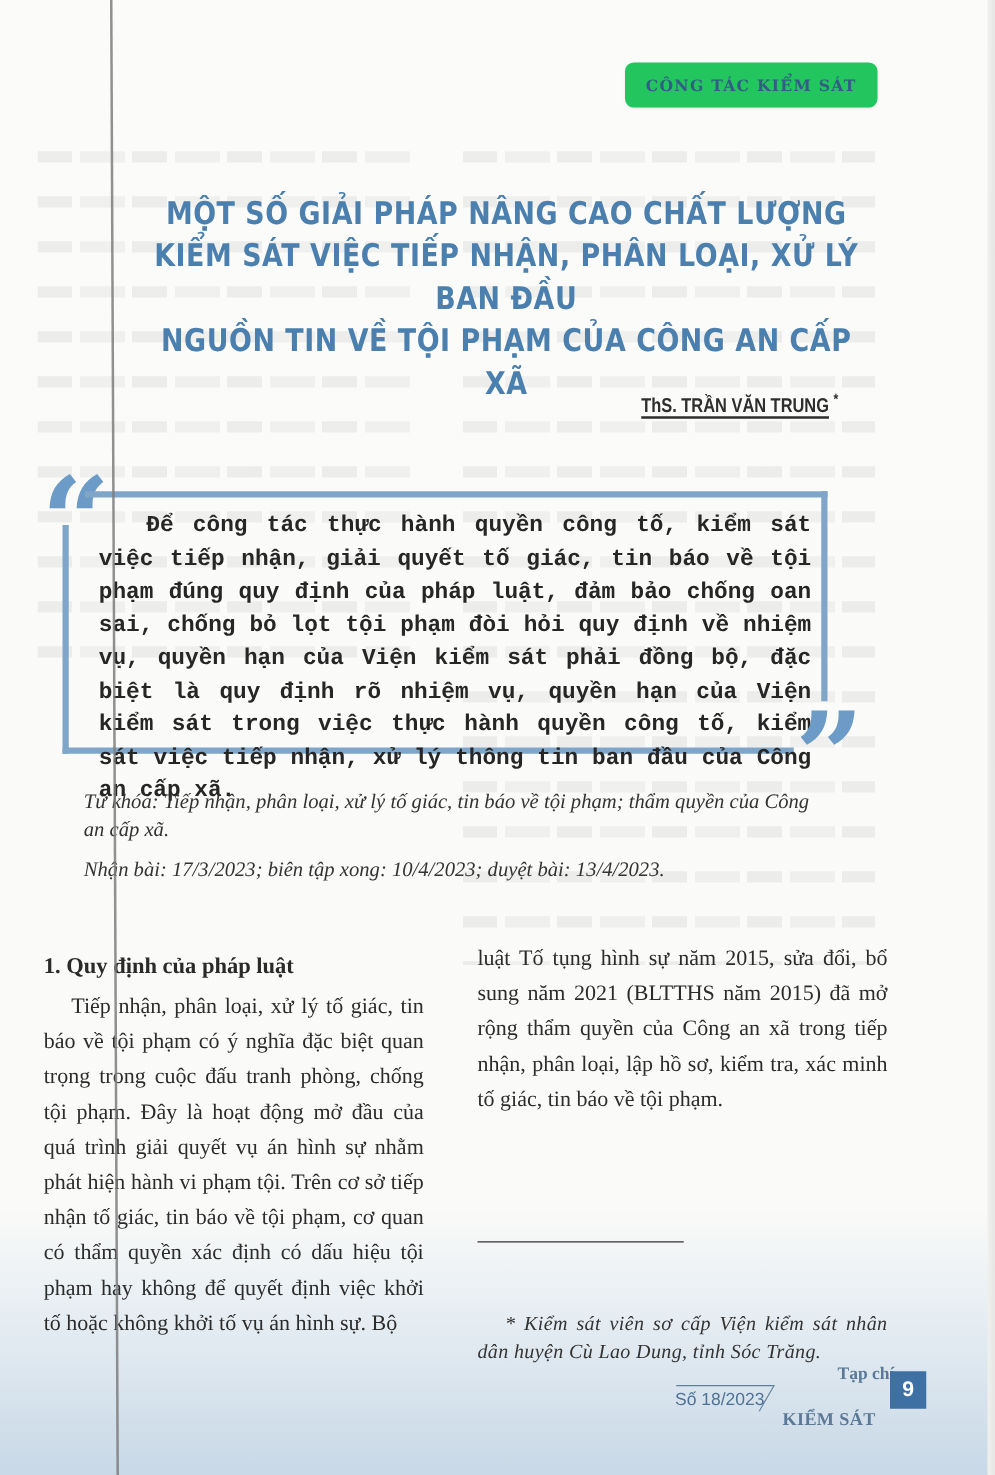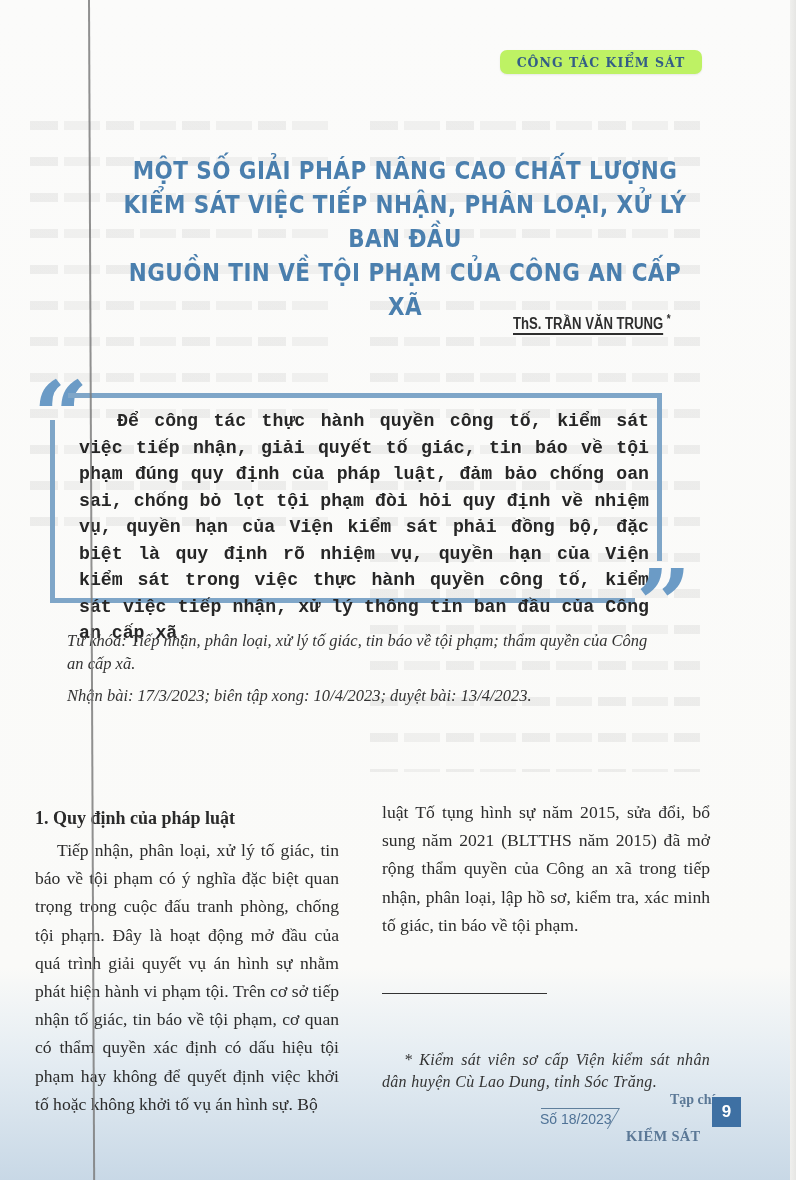--- a/index.html
+++ b/index.html
@@ -21,22 +21,22 @@
   .bleed .ln::before {
     content: ""; display: block; height: 9px; margin-top: 9px;
     background: repeating-linear-gradient(90deg, rgba(110,110,110,0.10) 0 28px, transparent 28px 34px, rgba(110,110,110,0.08) 34px 70px, transparent 70px 76px);
   }
   .fold-line {
     position: absolute; left: 88px; top: 0; width: 1.5px; height: 1180px;
     background: #7d7d7d; transform: rotate(-0.25deg); transform-origin: top left;
     opacity: 0.85;
   }
   .section-tag {
-    position: absolute; left: 500px; top: 50px; width: 202px; height: 24px;
-    background: #bef264; border-radius: 7px;
+    position: absolute; left: 500px; top: 50px; width: 202px; height: 36px;
+    background: #22c55e; border-radius: 7px;
     display: flex; align-items: center; justify-content: center;
     box-shadow: 0 1px 2px rgba(0,0,0,0.08);
   }
   .section-tag span {
     font-family: "DejaVu Serif", serif; font-weight: bold; font-size: 12.5px;
     color: #335d86; letter-spacing: 1px;
   }
   .title {
     position: absolute; left: 60px; top: 154px; width: 690px;
     text-align: center;
@@ -70,21 +70,20 @@
     line-height: 26.5px; color: #262626; text-align: justify; text-indent: 38px;
   }
   .meta {
     position: absolute; left: 67px; top: 629px; width: 590px;
     font-style: italic; font-size: 16.5px; line-height: 23px; color: #333;
   }
   .meta p { margin: 0 0 9px 0; }
   .col {
     position: absolute; font-size: 17.6px; line-height: 28.2px; color: #2c2c2c;
     text-align: justify;
-    margin-top: 46px;
   }
   .col-left { left: 35px; top: 757px; width: 304px; }
   .col-right { left: 382px; top: 752px; width: 328px; }
   .col h2 { margin: 0 0 3px 0; font-size: 18px; font-weight: bold; line-height: 30px; color: #2a2a2a; }
   .col p { margin: 0; text-indent: 0; }
   .col p.indent { text-indent: 22px; }
   .col p.gap { margin-top: 9px; }
   .footnote-rule { position: absolute; left: 382px; top: 993px; width: 165px; height: 1px; background: #333; }
   .footnote {
     position: absolute; left: 382px; top: 1049px; width: 328px;

